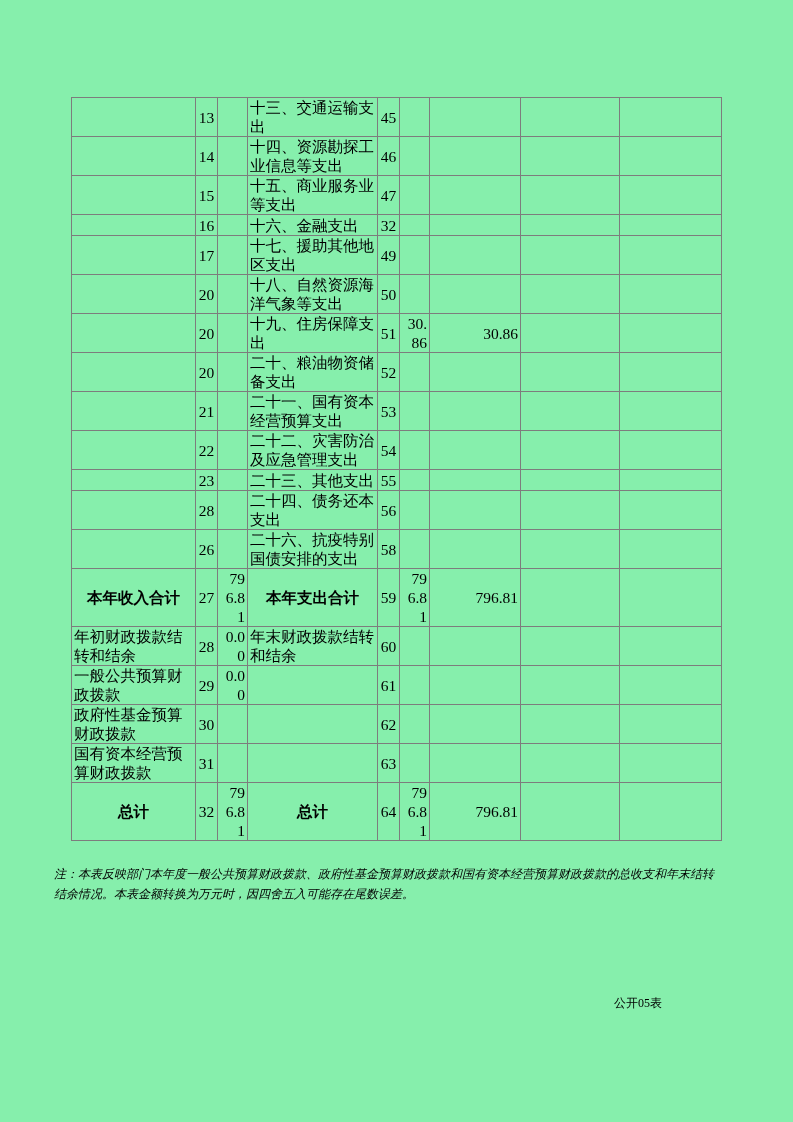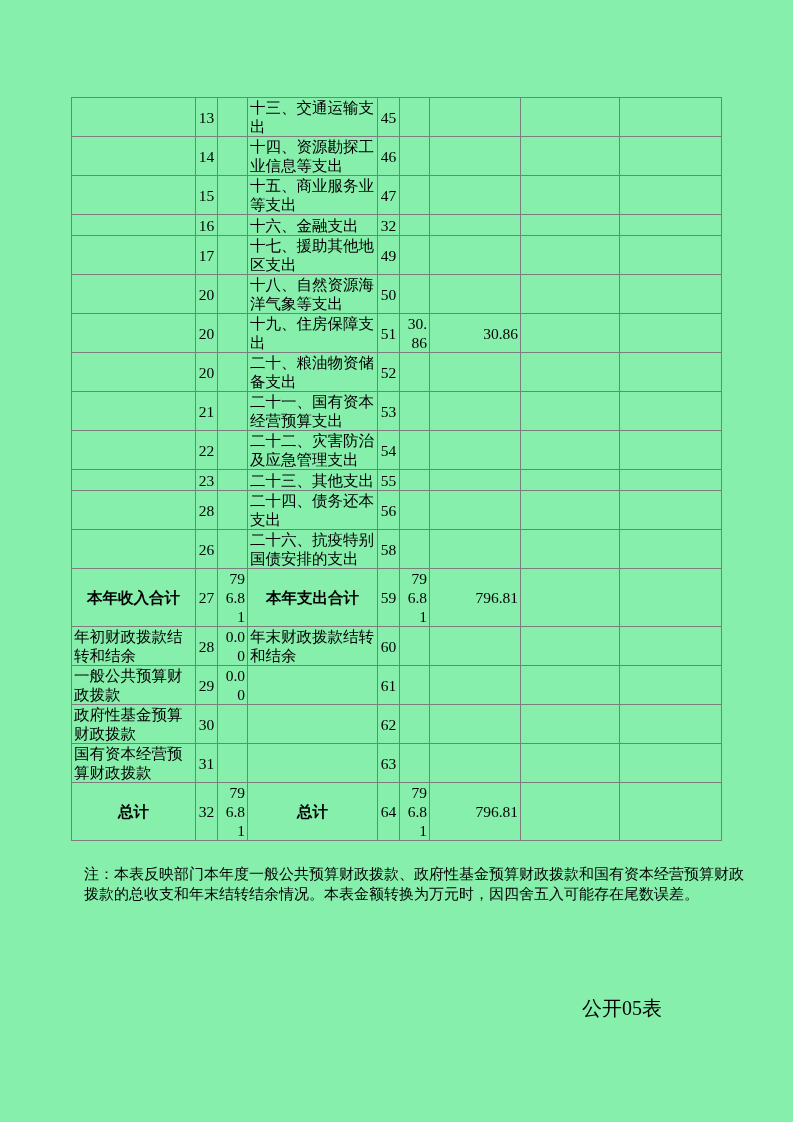--- a/index.html
+++ b/index.html
@@ -45,44 +45,45 @@
     padding: 0 1px;
   }
   td.c-amt-w { text-align: right; padding-right: 4px; }
   td.c-blank { }
   td.b-center {
     text-align: center;
     font-weight: bold;
   }
   .note {
     position: absolute;
-    left: 84px;
+    left: 54px;
     top: 864px;
     width: 668px;
-    font-size: 15px;
+    font-size: 12px;
     line-height: 20px;
     text-align: left;
+    font-style: italic;
   }
   .next-title {
     position: absolute;
     left: 0;
     top: 959px;
     width: 100%;
     margin: 0;
     text-align: center;
     font-family: "Liberation Sans", "DejaVu Sans", sans-serif;
     font-size: 27px;
     font-weight: bold;
     letter-spacing: 1px;
   }
   .table-code {
     position: absolute;
     top: 995px;
     right: 131px;
-    font-size: 20px;
+    font-size: 12px;
   }
 </style>
 </head>
 <body>
 
 <div class="page">
 
   <div class="table-wrap">
     <table class="budget">
       <colgroup>

